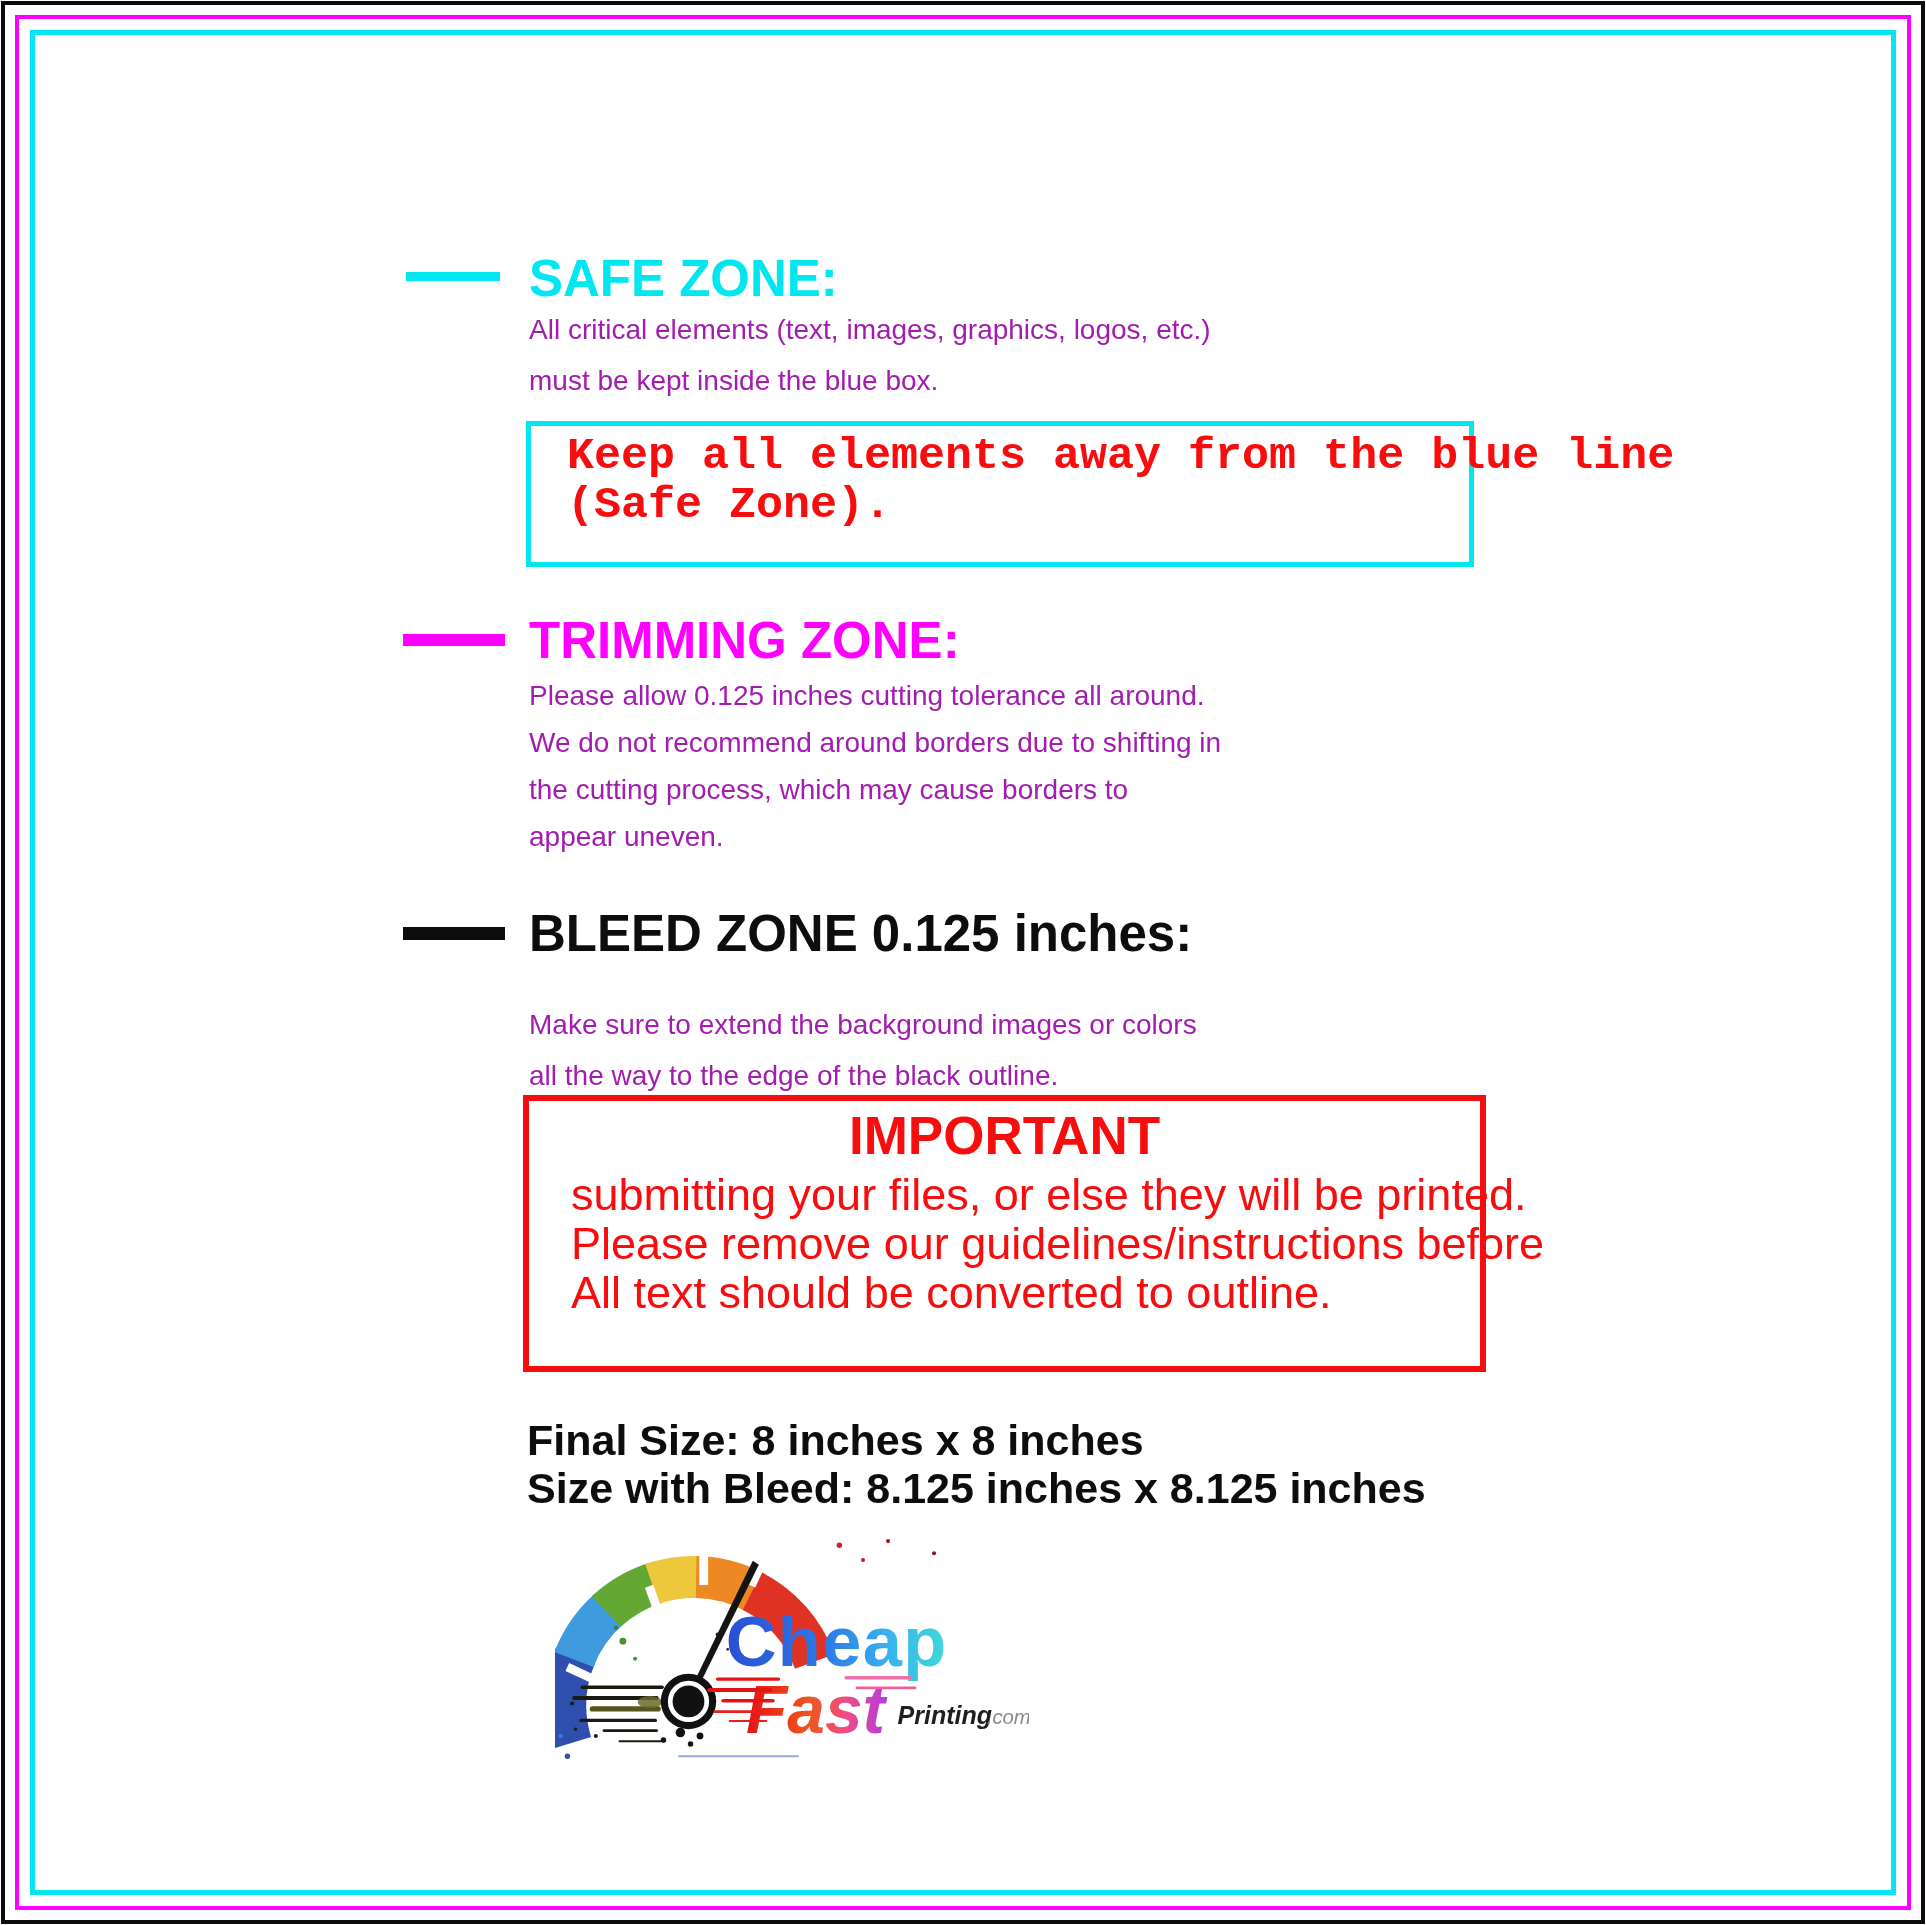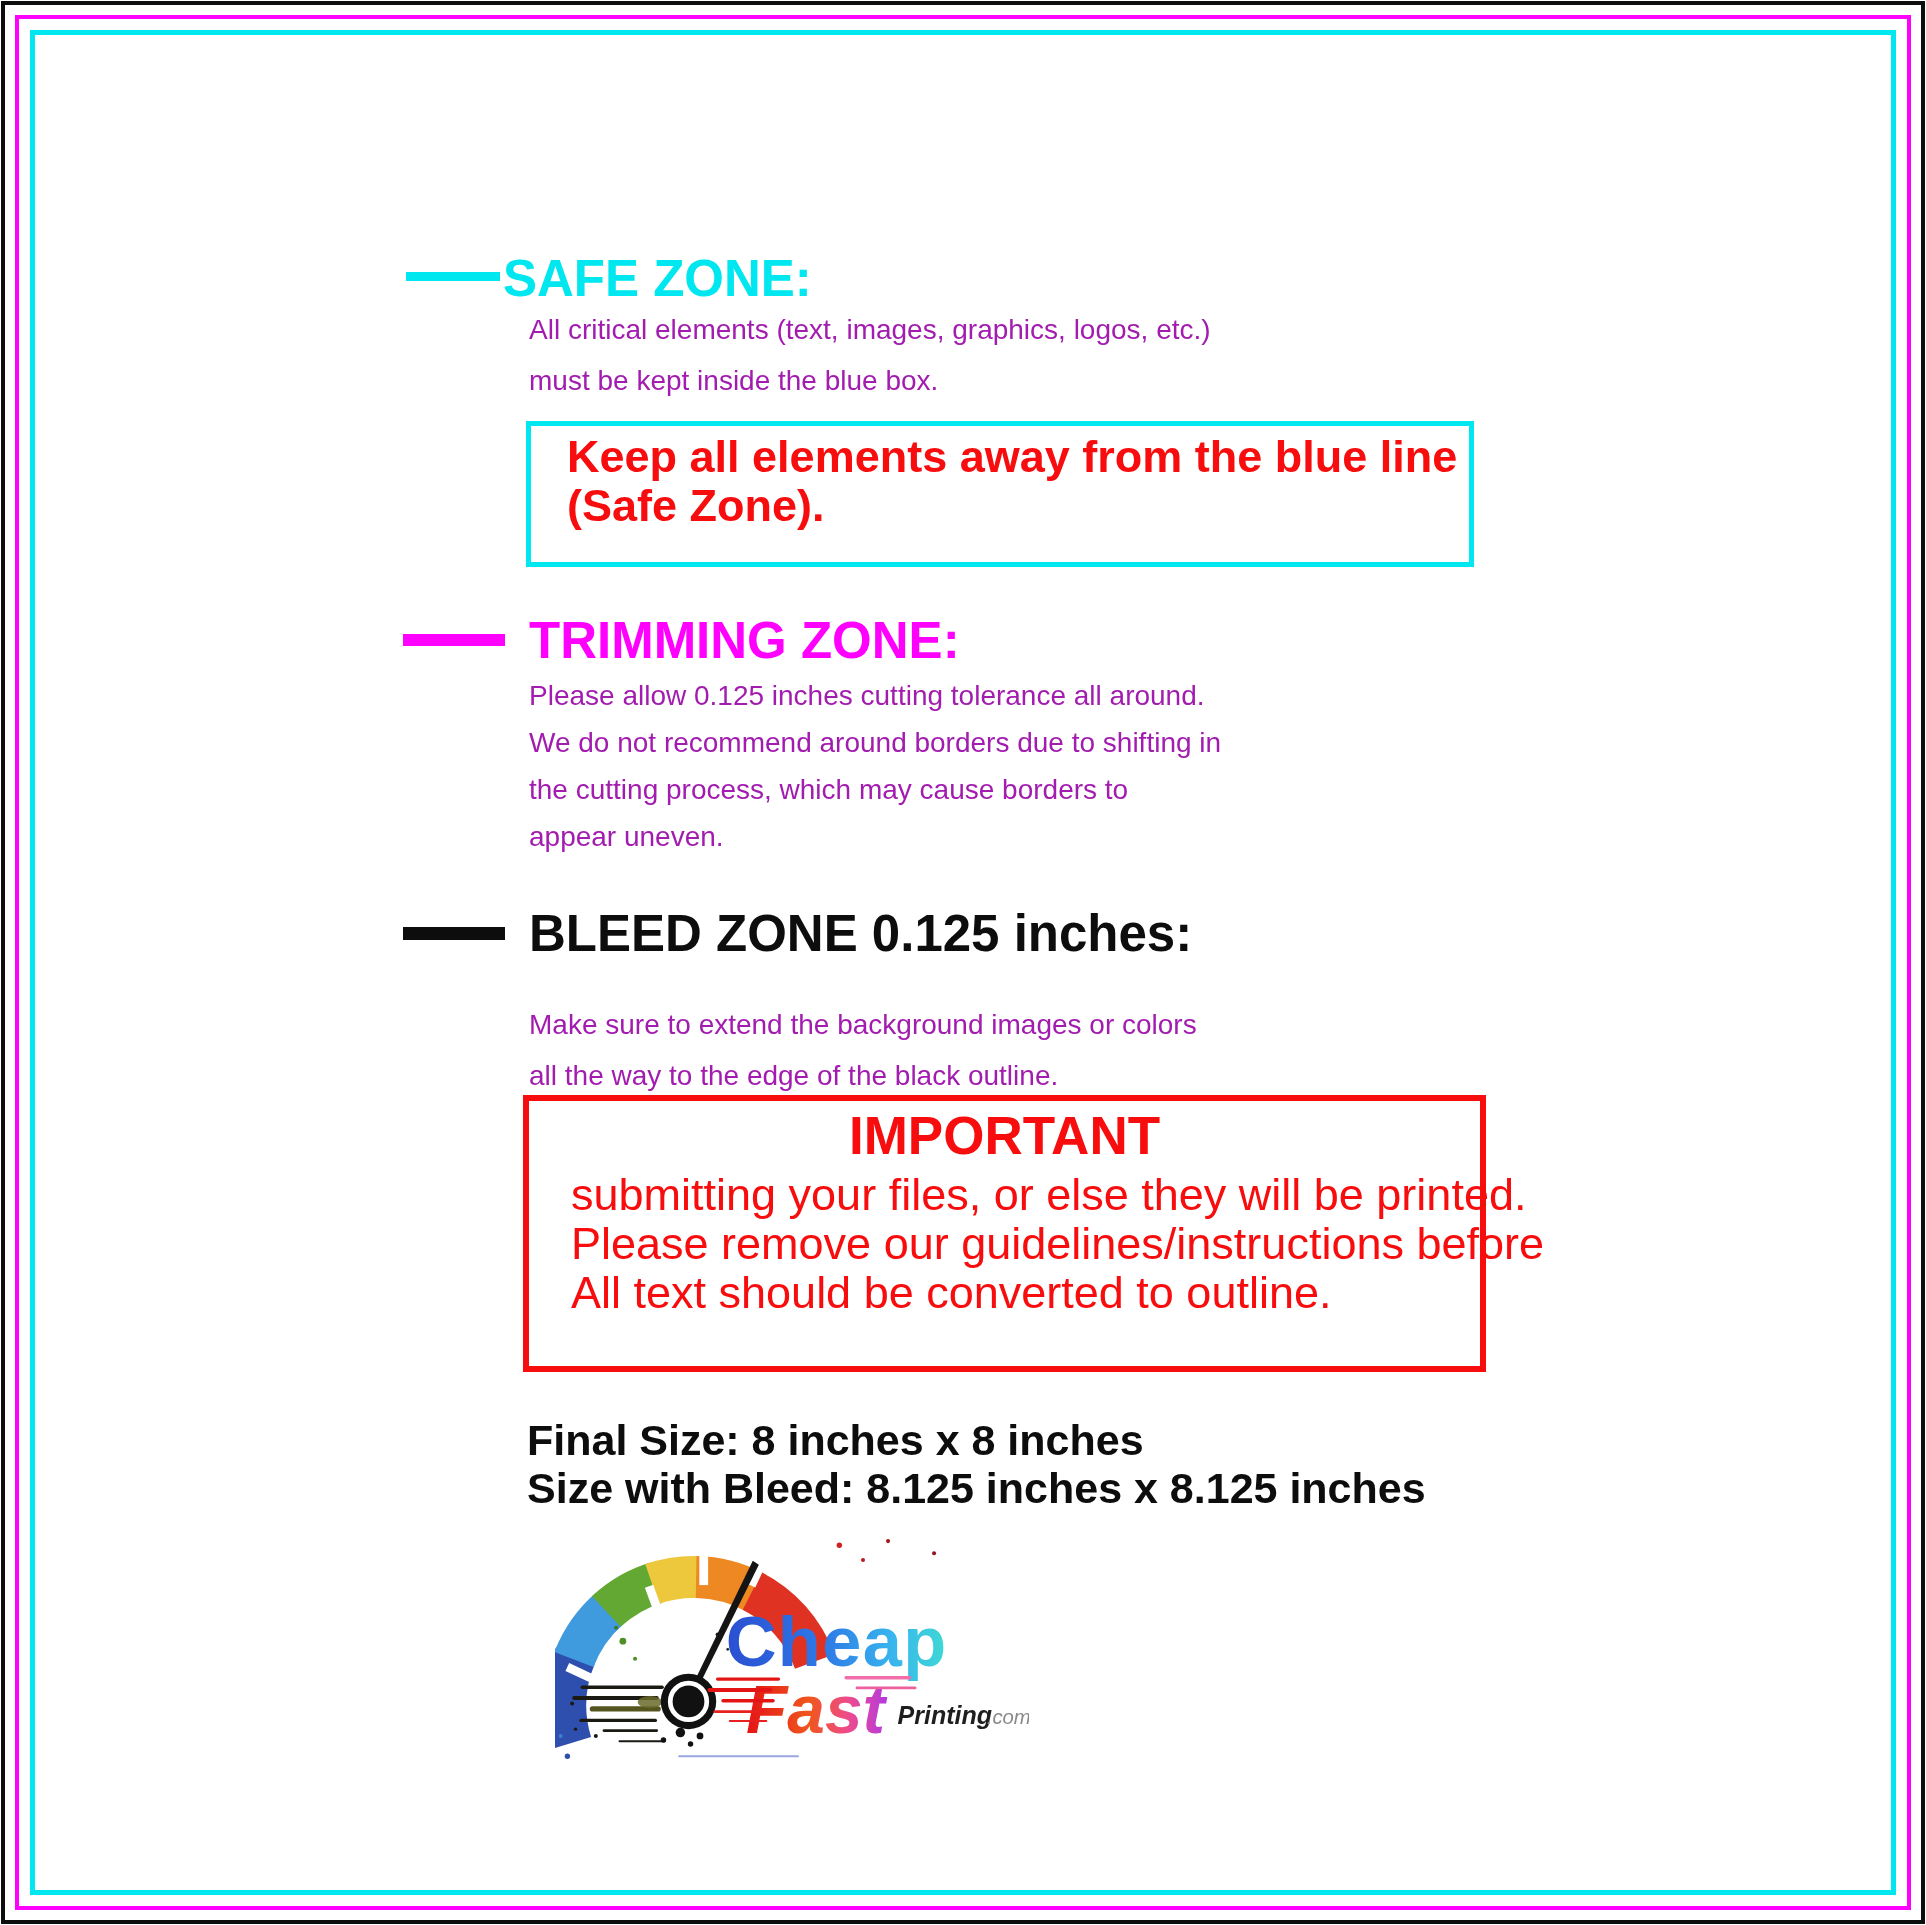--- a/index.html
+++ b/index.html
@@ -18,35 +18,36 @@
   .outline.safe{inset:30px;border:5.4px solid #00e7f0;}
 
   
   .dash{position:absolute;}
   .dash.safe{left:406px;top:272px;width:94px;height:8.8px;background:#00e7f0;}
   .dash.trim{left:403px;top:634px;width:102px;height:11.5px;background:#ff00ff;}
   .dash.bleed{left:403px;top:927px;width:102px;height:13px;background:#0d0d0d;}
 
   
   .title{position:absolute;font-weight:bold;font-size:51px;line-height:51px;white-space:nowrap;letter-spacing:0;}
-  .title.safe{left:503px;top:253px;color:#00e7f0;}
+  .title.safe{left:529px;top:253px;color:#00e7f0;}
   .title.trim{left:529px;top:615px;color:#ff00ff;}
   .title.bleed{left:529px;top:908px;color:#0d0d0d;}
 
   
   .body-text{position:absolute;color:#a21caf;font-size:28px;white-space:nowrap;}
   .body-text.safe{left:529px;top:304px;line-height:51px;}
   .body-text.trim{left:529px;top:672px;line-height:47px;}
   .body-text.bleed{left:529px;top:962px;line-height:51px;margin-top:37px;}
 
   
   .note-box{
     position:absolute;left:526px;top:421px;width:948px;height:146px;
     border:5.4px solid #00e7f0;box-sizing:border-box;
     padding:6.1px 0 0 36px;
+    font-family:Liberation Mono, monospace;
   }
   .note-box .line{color:#f70d0d;font-weight:bold;font-size:45px;line-height:49px;white-space:nowrap;}
 
   
   .important-box{
     position:absolute;left:523px;top:1095px;width:963px;height:277px;
     border:6.8px solid #f70d0d;box-sizing:border-box;
   }
   .important-box .imp-title{
     margin-top:8.1px;text-align:center;color:#f70d0d;font-weight:bold;

